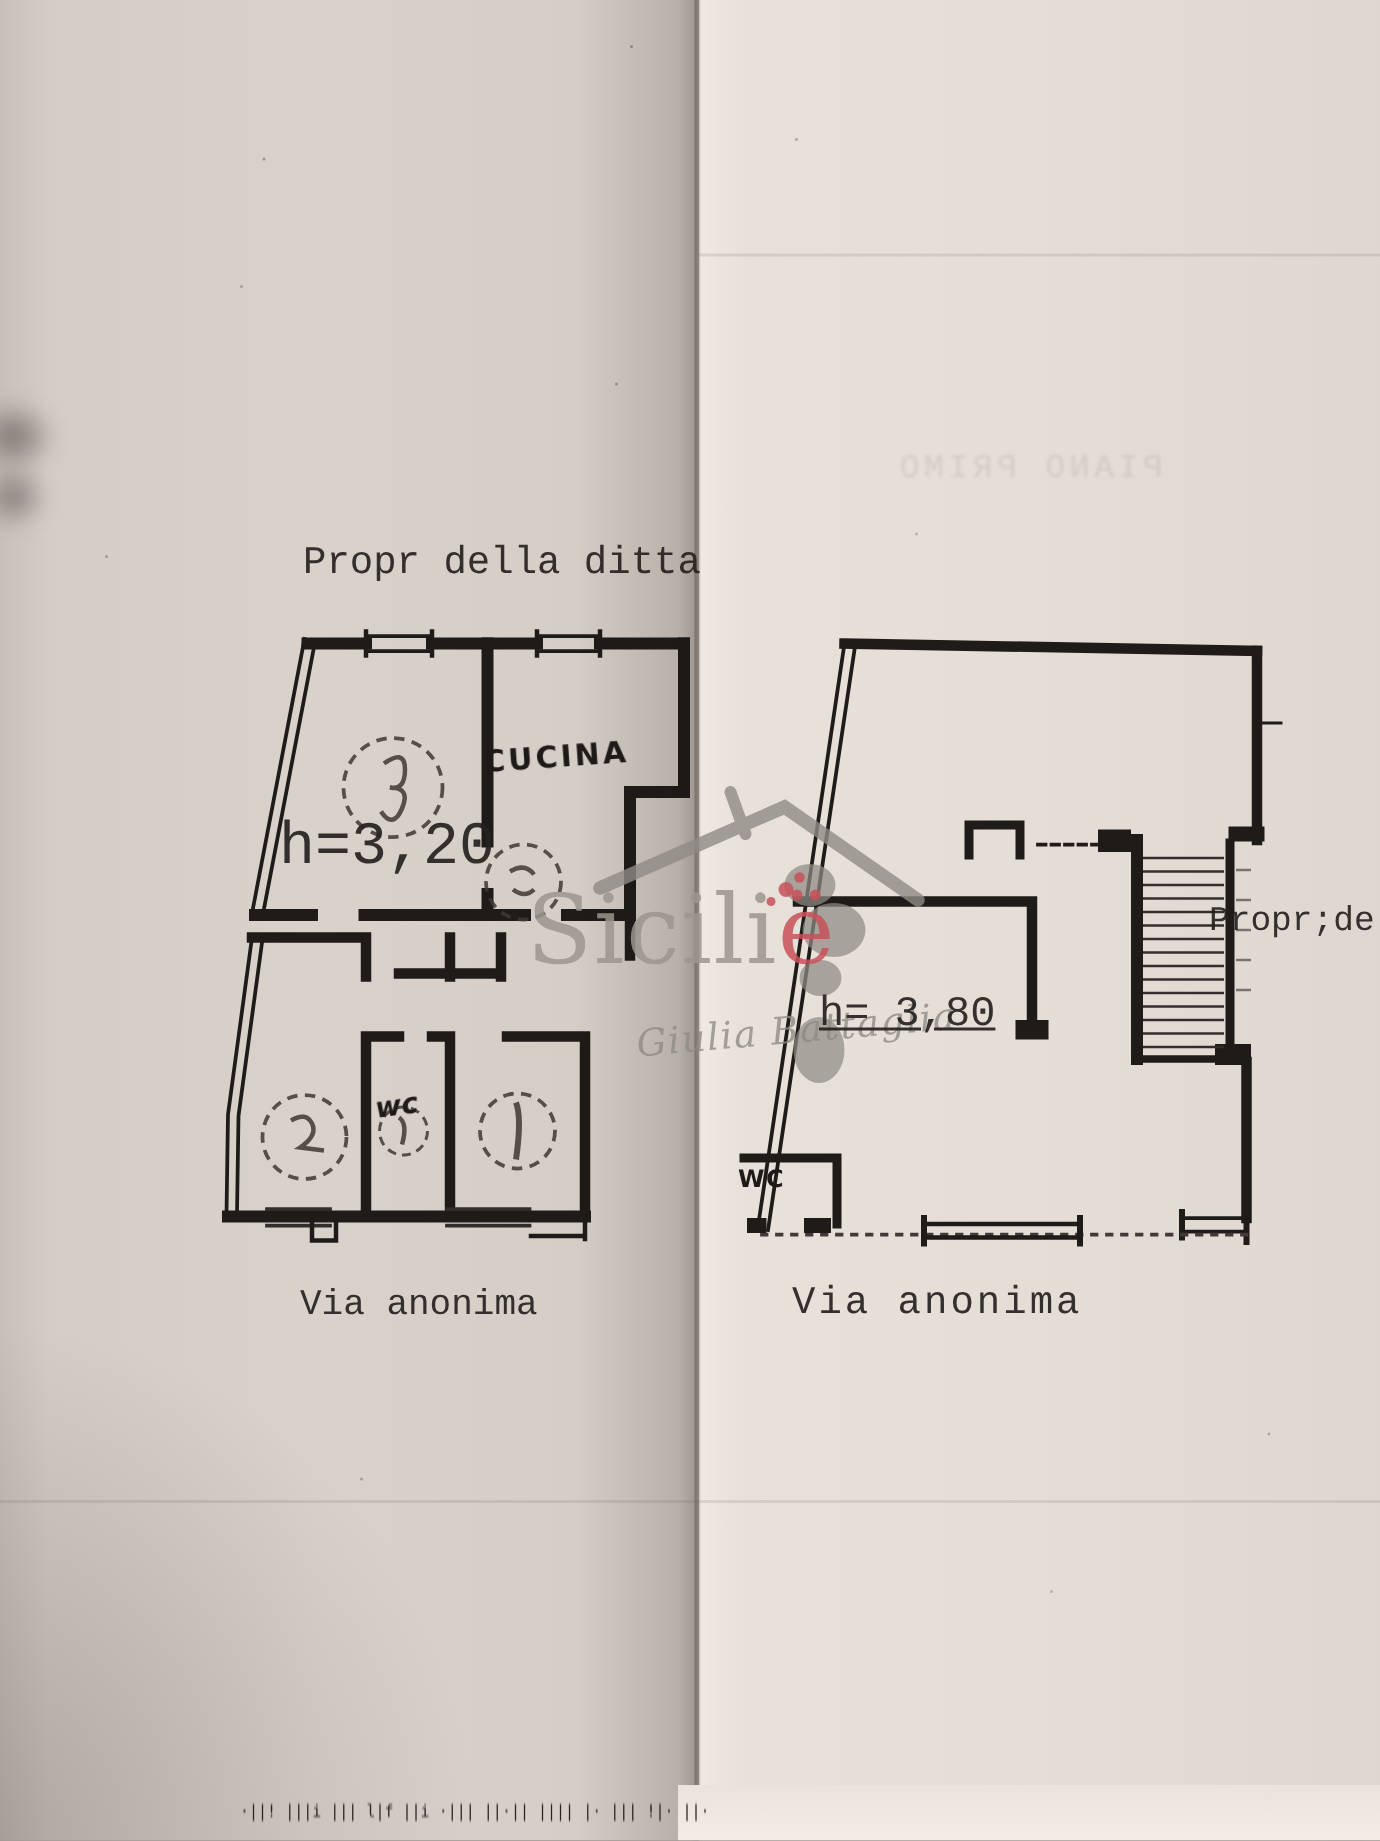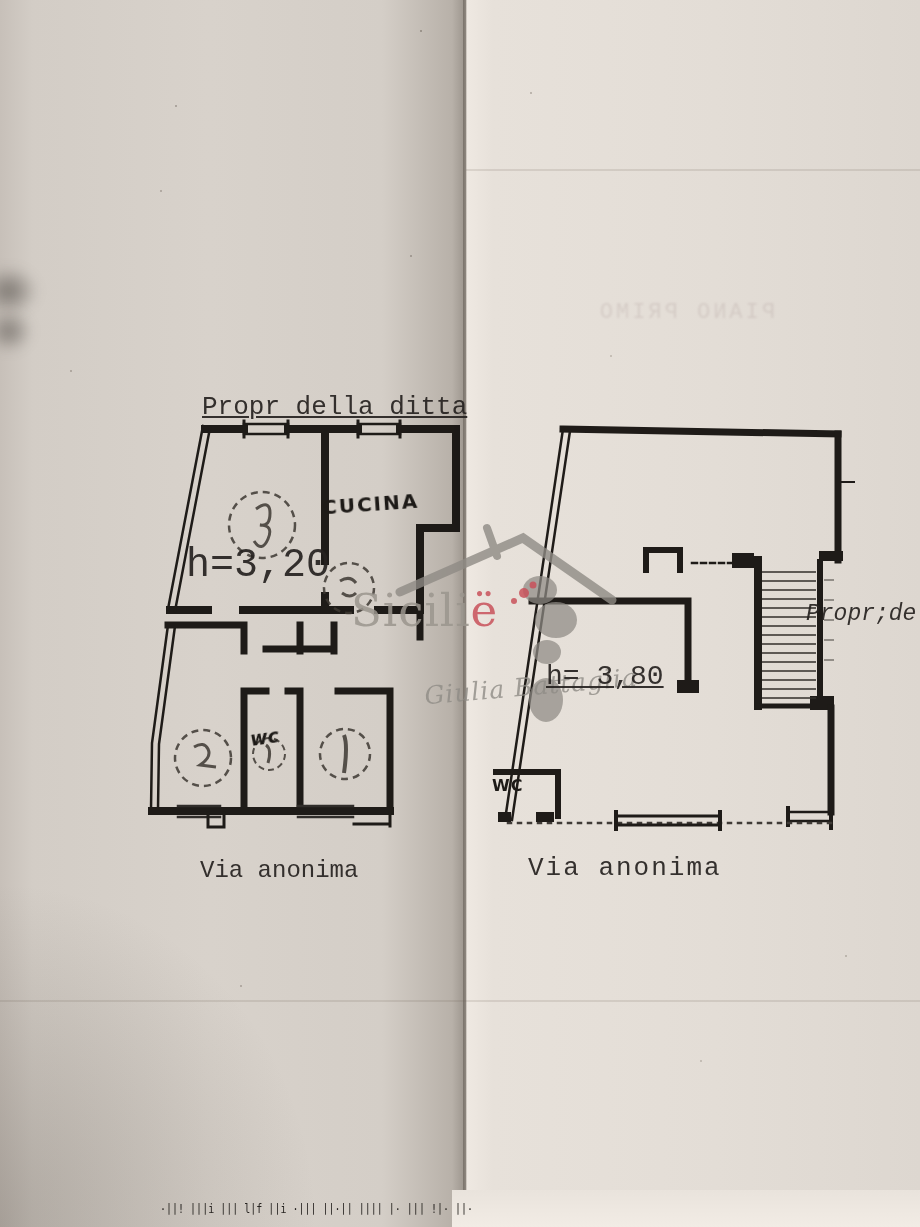--- a/index.html
+++ b/index.html
@@ -25,21 +25,21 @@
     70px 370px 0 rgba(90,80,70,.4),410px 255px 0 rgba(90,80,70,.45),
     610px 355px 0 rgba(90,80,70,.3),845px 955px 0 rgba(90,80,70,.35),
     240px 985px 0 rgba(90,80,70,.4),700px 1060px 0 rgba(90,80,70,.3);}
   svg.plan{position:absolute;filter:blur(.3px);opacity:.96;}
   svg.wm{position:absolute;left:0;top:0;pointer-events:none;}
   .t{position:absolute;font-family:"Liberation Mono","DejaVu Sans Mono",monospace;
      color:#262220;filter:blur(.3px);opacity:.92;white-space:nowrap;}
   .hand{position:absolute;font-family:"DejaVu Sans",sans-serif;color:#1d1a17;
      filter:blur(.2px);white-space:nowrap;}
   .wm-brand{position:absolute;left:351px;top:584px;font-family:"DejaVu Serif",serif;
-     font-size:45px;color:#9b968e;opacity:.85;letter-spacing:1px;z-index:6;}
+     font-size:64px;color:#9b968e;opacity:.85;letter-spacing:1px;z-index:6;}
   .wm-brand .accent{color:#c9525b;}
   .wm-sub{position:absolute;left:366px;top:650px;font-family:"DejaVu Serif",serif;
      font-style:italic;font-size:22px;letter-spacing:10px;color:#a5a099;opacity:.9;z-index:6;}
   .wm-sub .accent{color:#c9525b;}
   .wm-sign{position:absolute;left:424px;top:672px;font-family:"DejaVu Serif",serif;
      font-style:italic;font-size:25px;color:#8f8c86;opacity:.8;transform:rotate(-5deg);
      letter-spacing:1px;z-index:6;white-space:nowrap;}
   .bleed{position:absolute;left:545px;top:300px;width:230px;
      font-family:"Liberation Mono",monospace;font-size:22px;letter-spacing:3px;
      color:#8a7272;opacity:.17;transform:scaleX(-1);filter:blur(1px);white-space:nowrap;}
@@ -142,26 +142,26 @@
     <g fill="#c9525b" opacity="0.85">
       <circle cx="524" cy="593" r="5"></circle>
       <circle cx="533" cy="585" r="3.5"></circle>
       <circle cx="514" cy="601" r="3"></circle>
     </g>
   </svg>
 
   <div class="wm-brand"><span>Sicili</span><span class="accent">ë</span></div>
   <div class="wm-sign">Giulia Battaglia</div>
 
-  <div class="t z7" style="left:202px;top:392px;font-size:26px;text-decoration:underline;">Propr della ditta</div>
+  <div class="t z7" style="left:202px;top:360px;font-size:26px;">Propr della ditta</div>
   <div class="t z7" style="left:186px;top:543px;font-size:40px;font-weight:400;">h=3,20</div>
   <div class="hand z7" style="left:322px;top:492px;font-size:20px;font-weight:700;letter-spacing:2px;transform:rotate(-4deg);">CUCINA</div>
   <div class="hand z7" style="left:250px;top:726px;font-size:19px;font-weight:700;font-style:italic;transform:rotate(-8deg);">wc</div>
   <div class="t z7" style="left:200px;top:857px;font-size:24px;">Via anonima</div>
 
   <div class="t z7" style="left:546px;top:661px;font-size:28px;text-decoration:underline;">h= 3,80</div>
   <div class="hand z7" style="left:492px;top:776px;font-size:16px;font-weight:700;letter-spacing:1px;">WC</div>
   <div class="t z7" style="left:528px;top:853px;font-size:26px;letter-spacing:2px;">Via anonima</div>
-  <div class="t z7" style="left:806px;top:601px;font-size:23px;font-style:italic;">Propr;de</div>
+  <div class="t z7" style="left:806px;top:601px;font-size:23px;">Propr;de</div>
 
   <div class="footer-smudge">·||! |||i ||| l|f ||i ·||| ||·|| |||| |· ||| !|· ||·</div>
 
 </div>
 
 </body></html>

